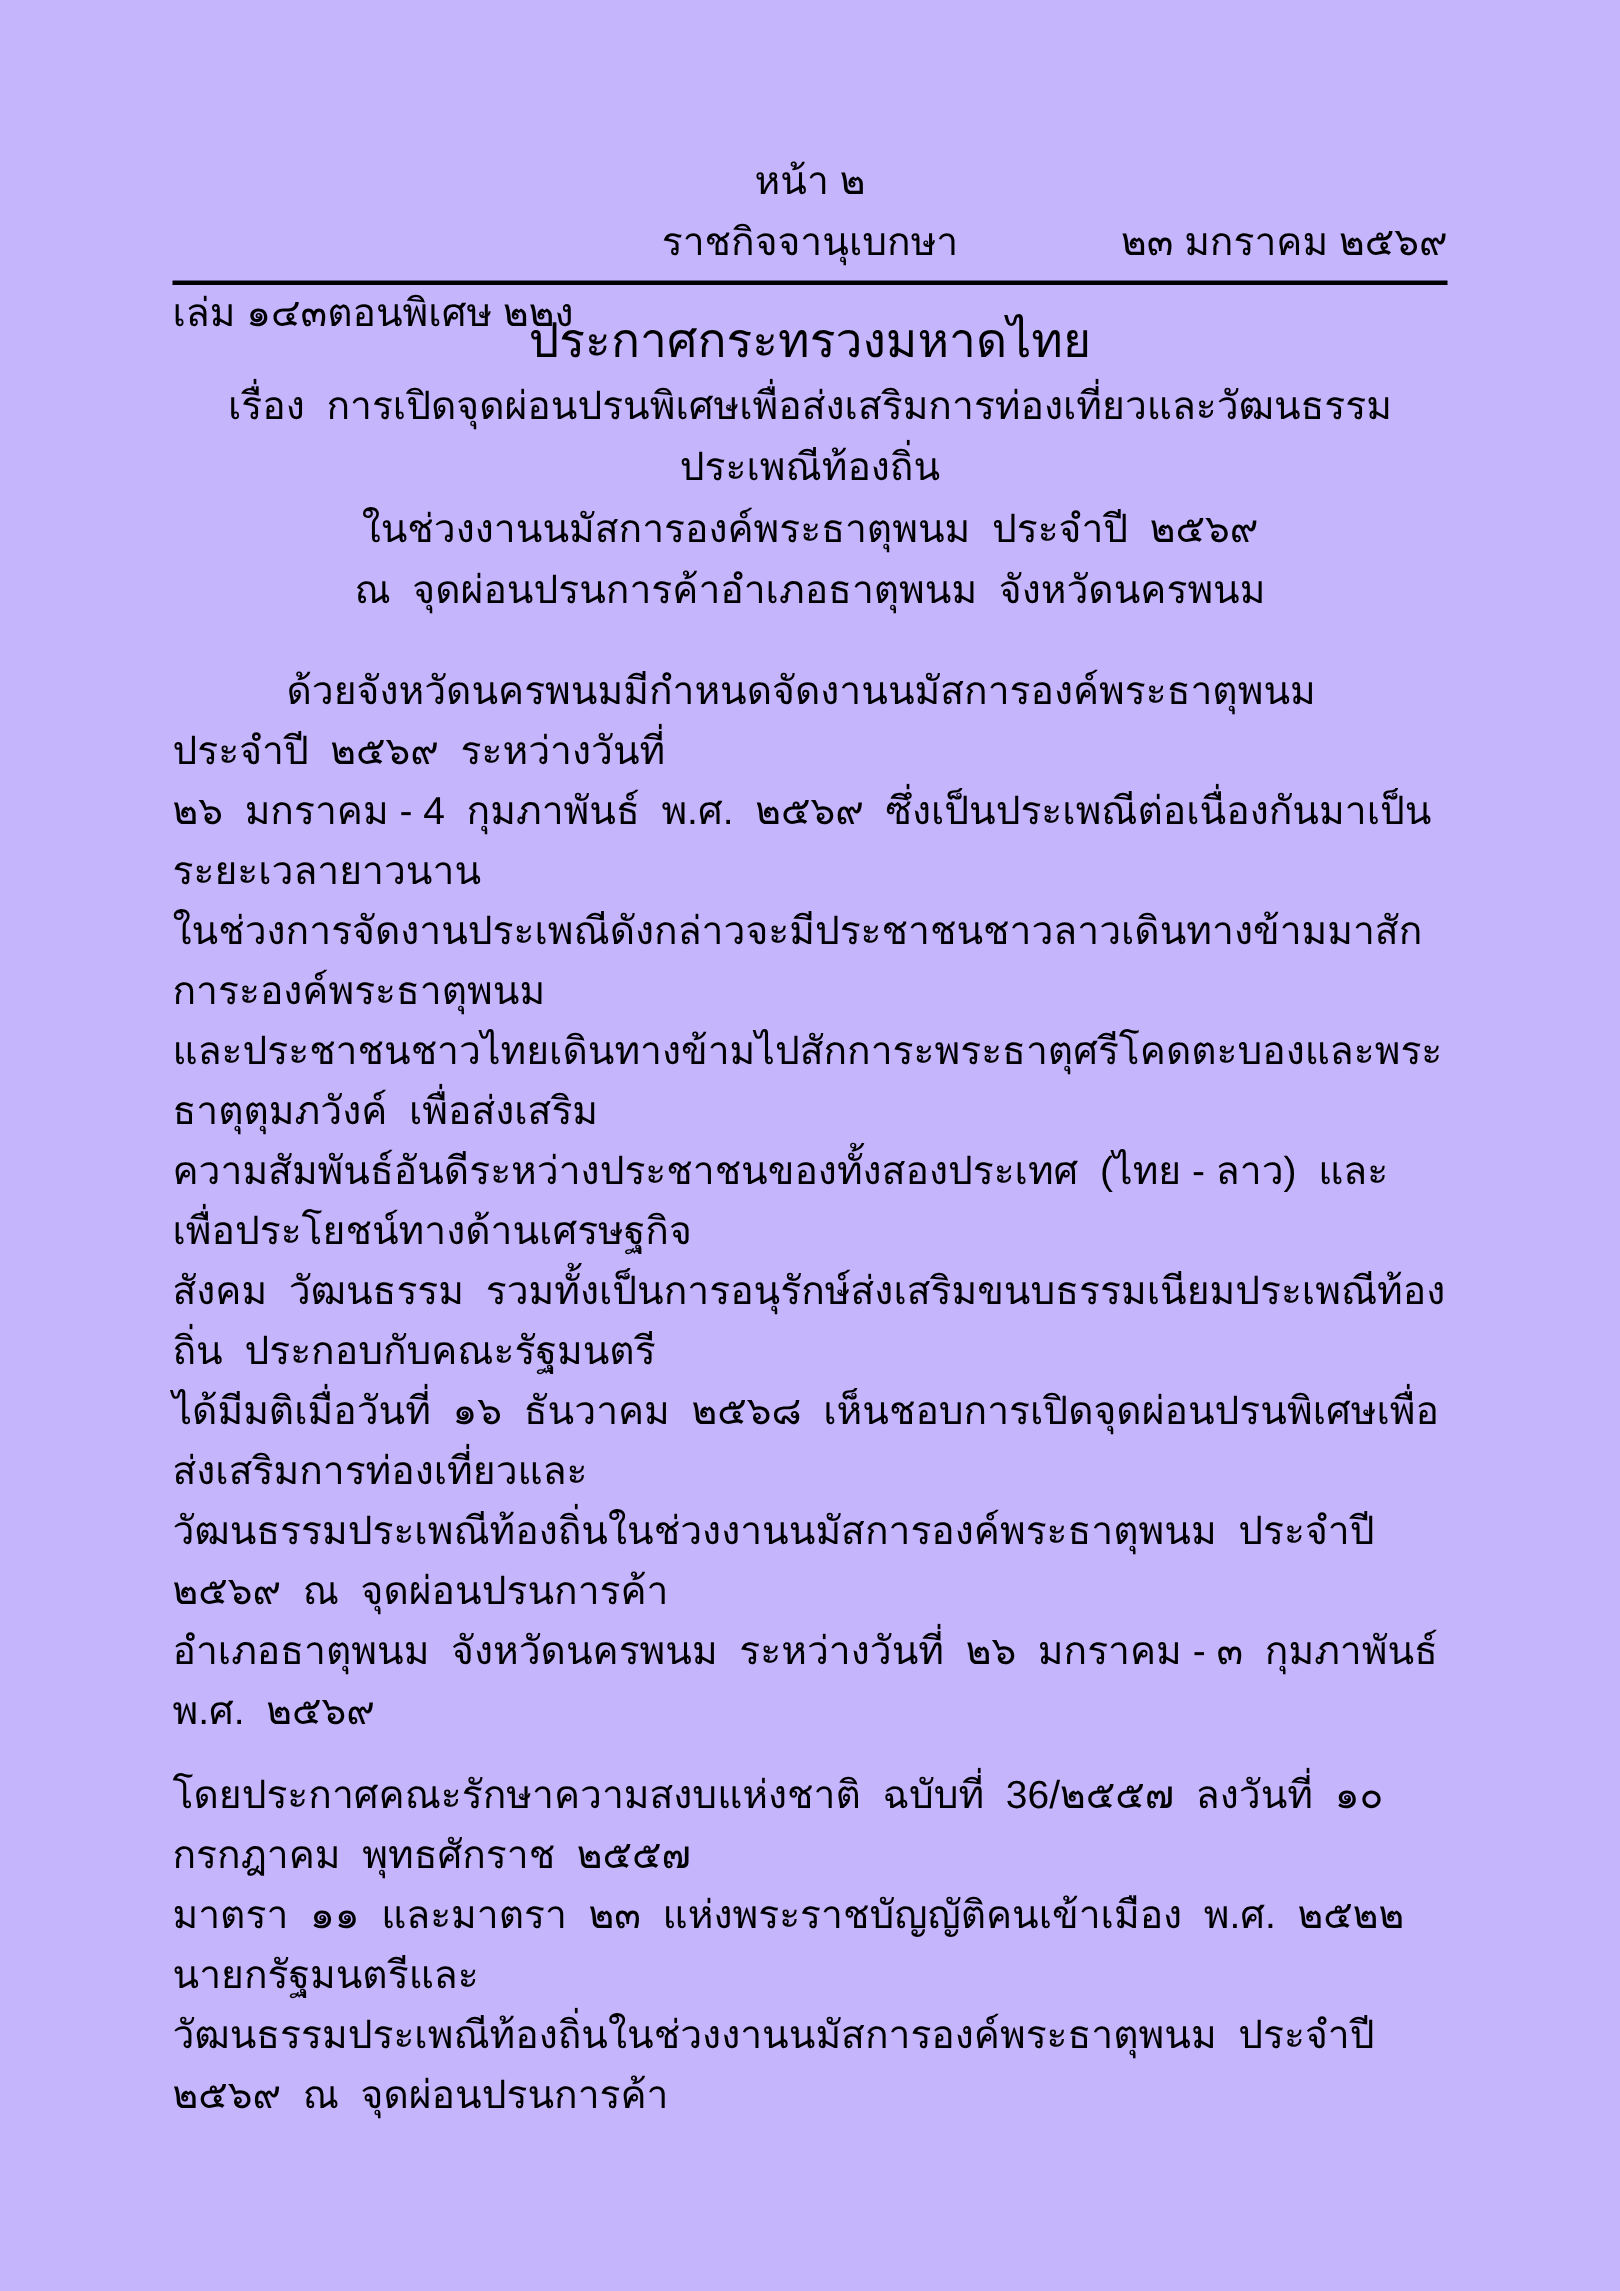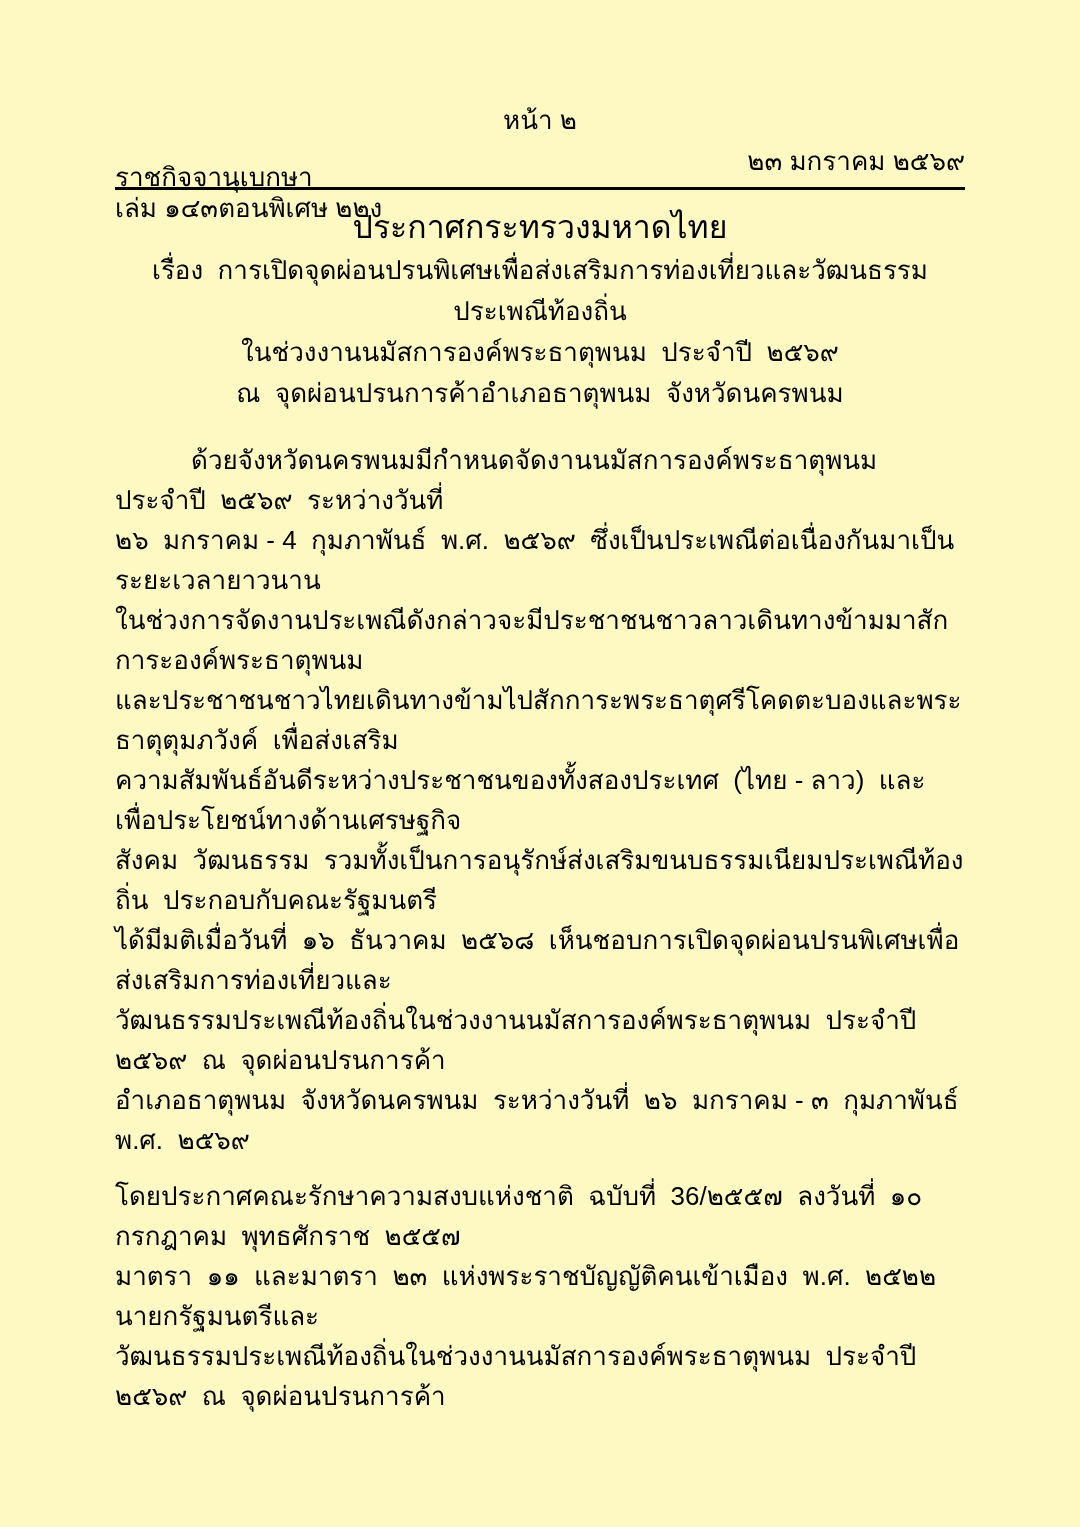--- a/index.html
+++ b/index.html
@@ -8,21 +8,21 @@
     background: #ffffff;
     color: #000000;
     font-family: "Liberation Sans", sans-serif;
   }
   .page {
     position: relative;
     width: 1080px;
     height: 1527px;
     box-sizing: border-box;
     padding: 103px 115px 0 115px;
-    background: #fef9c3;
+    background: #c4b5fd;
     overflow: hidden;
   }
   
   .page-label {
     text-align: center;
     font-size: 26px;
     line-height: 34px;
     white-space: pre-wrap;
   }
   .masthead {
@@ -37,21 +37,22 @@
     left: 0;
     top: 0;
     display: flex;
     white-space: pre-wrap;
     margin-top: 47px;
   }
   .masthead-center {
     position: absolute;
     left: 0;
     right: 0;
-    top: 16px;
+    top: 0;
+    text-align: center;
     white-space: pre-wrap;
   }
   .masthead-right {
     position: absolute;
     right: 0;
     top: 0;
     white-space: pre-wrap;
   }
   .header-rule {
     margin-top: 8px;

